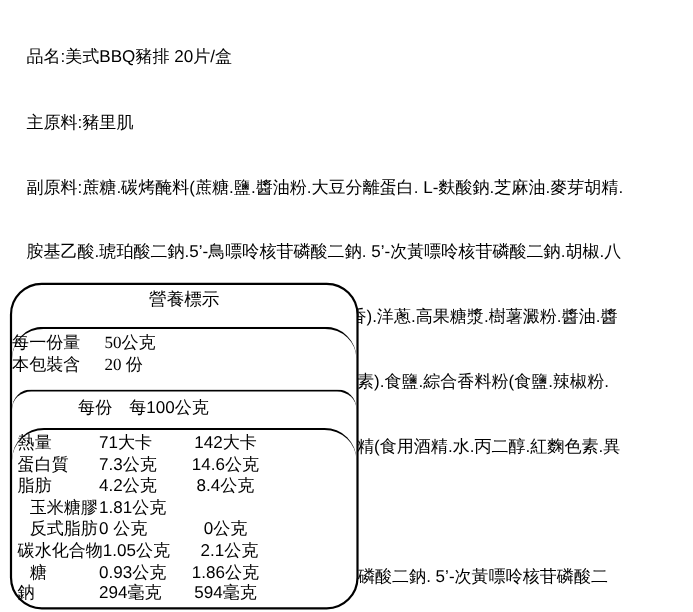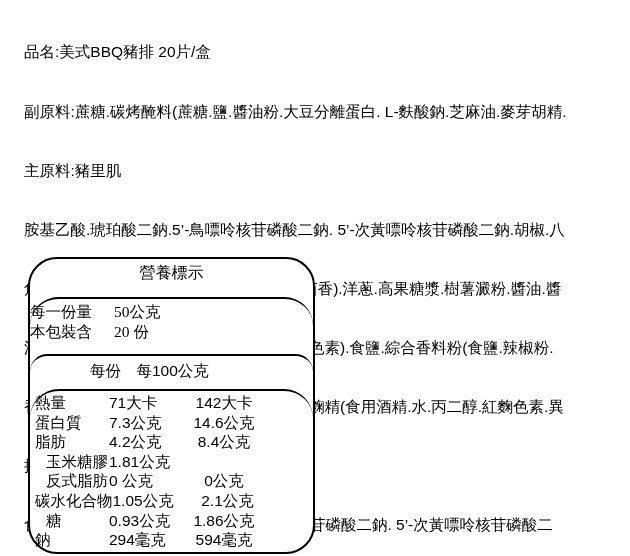--- a/index.html
+++ b/index.html
@@ -15,22 +15,22 @@
   
   .text-block {
     position: absolute; left: 24px; top: 3px;
     font-size: 15.5px; line-height: 19.7px;
     white-space: pre;
   }
   .text-line { height: 19.7px; }
 
   
   .ntable {
-    position: absolute; left: 28px; top: 257px;
-    width: 287px; height: 297px;
+    position: absolute; left: 9px; top: 257px;
+    width: 317px; height: 297px;
     border: 2px solid #000; background: #fff;
     font-size: 15.5px; line-height: 19.7px;
   }
   .sec-title { height: 38px; text-align: center; padding-top: 4px; font-size: 16px; }
   .sec-serving { height: 57px; border-top: 2px solid #000; padding: 3px 0 0 0; }
   .serving-row { display: flex; height: 19.7px; }
   .serving-row .slbl { flex: 0 0 84px; white-space: pre; }
   .serving-row .sval { white-space: pre; font-family: Liberation Serif, serif; }
   .sec-cols { height: 35px; border-top: 2px solid #000; padding: 5px 15px 0 60px; white-space: pre; }
   .sec-rows { border-top: 2px solid #000; padding: 2px 0 0 5px; }
@@ -40,22 +40,22 @@
   .nrow .v1 { flex: 0 0 76px; text-align: left; white-space: pre; }
   .nrow .v2 { flex: 0 0 78px; text-align: center; white-space: pre; }
 </style>
 </head>
 <body>
 
 <div class="page">
 
   <div class="text-block">
     <div class="text-line">品名:美式BBQ豬排 20片/盒</div>
+    <div class="text-line">主原料:豬里肌</div>
     <div class="text-line">副原料:蔗糖.碳烤醃料(蔗糖.鹽.醬油粉.大豆分離蛋白. L-麩酸鈉.芝麻油.麥芽胡精.</div>
-    <div class="text-line">主原料:豬里肌</div>
     <div class="text-line">胺基乙酸.琥珀酸二鈉.5’-鳥嘌呤核苷磷酸二鈉. 5’-次黃嘌呤核苷磷酸二鈉.胡椒.八</div>
     <div class="text-line">角.肉桂.二氧化矽.丁香.三奈.花椒.陳皮.小茴香).洋蔥.高果糖漿.樹薯澱粉.醬油.醬</div>
     <div class="text-line">油膏(水.黃豆(非基改).鹽.麵粉.糖.普通焦糖色素).食鹽.綜合香料粉(食鹽.辣椒粉.</div>
     <div class="text-line">香蒜粉.胡椒).咖哩粉(薑黃.胡椒.小茴香).紅麴精(食用酒精.水.丙二醇.紅麴色素.異</div>
     <div class="text-line">抗壞血酸鈉(抗氧化劑).玉米糖膠.</div>
     <div class="text-line">食品添加物: 調味劑(L-麩酸鈉. 5’-鳥嘌呤核苷磷酸二鈉. 5’-次黃嘌呤核苷磷酸二</div>
     
     
     
     

